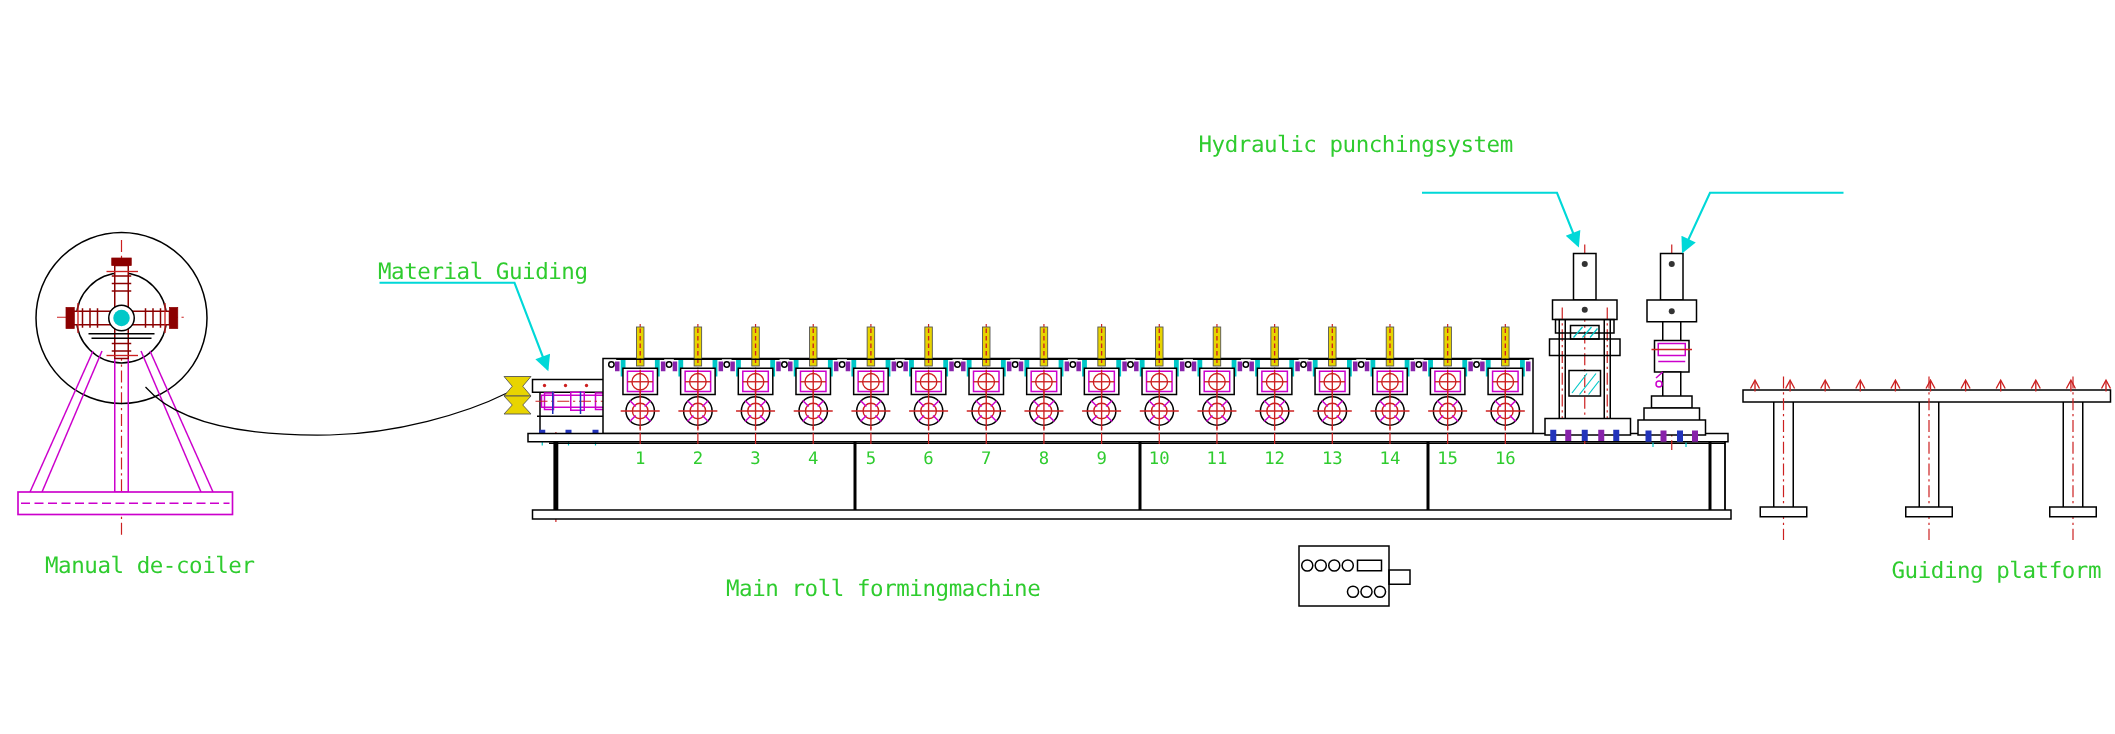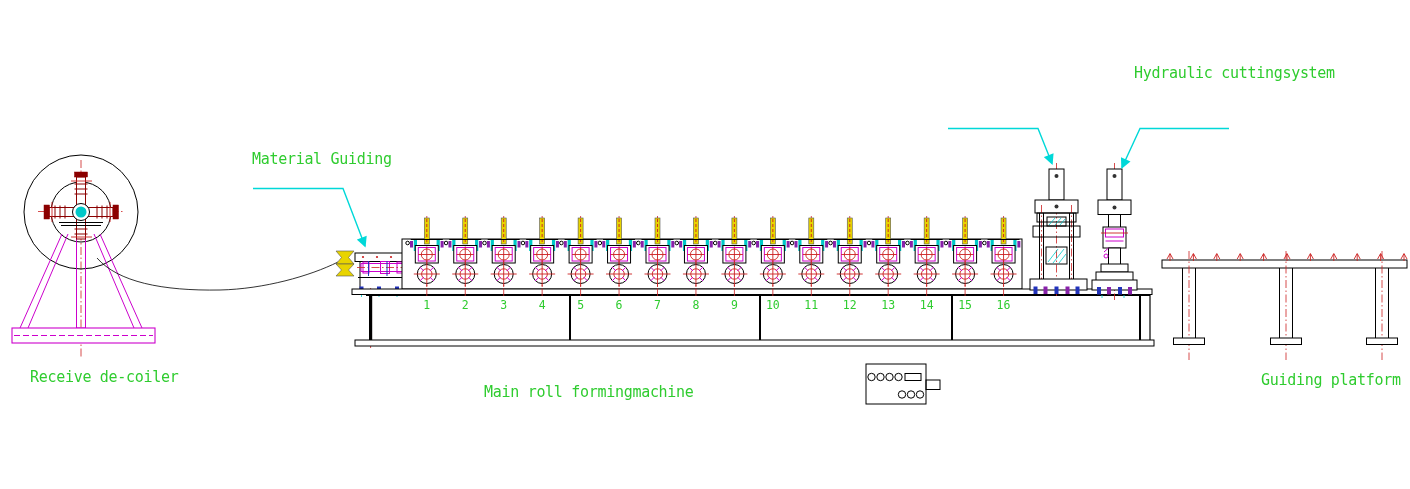--- a/index.html
+++ b/index.html
@@ -638,18 +638,18 @@
         </g>
   </g>
 
   <g>
     <path class="cyanl" marker-end="url(#arrow)" d="M253 188.5 H343 L365 246"></path>
     <path class="cyanl" marker-end="url(#arrow)" d="M948 128.5 H1038 L1052 163.5"></path>
     <path class="cyanl" marker-end="url(#arrow)" d="M1229 128.5 H1140 L1122 167.5"></path>
   </g>
 </svg>
 
-<div class="label" style="left:30px;top:368px">Receive de-coiler</div>
-<div class="label" style="left:252px;top:150px">Material Guiding</div>
+<div class="label" style="left:30px;top:368px">Manual de-coiler</div>
+<div class="label" style="left:252px;top:172px">Material Guiding</div>
 <div class="label" style="left:484px;top:383px">Main roll formingmachine</div>
-<div class="label" style="left:1134px;top:64px">Hydraulic cuttingsystem</div>
+<div class="label" style="left:799px;top:87px">Hydraulic punchingsystem</div>
 <div class="label" style="left:1261px;top:371px">Guiding platform</div>
 </div>
 
 </body></html>

